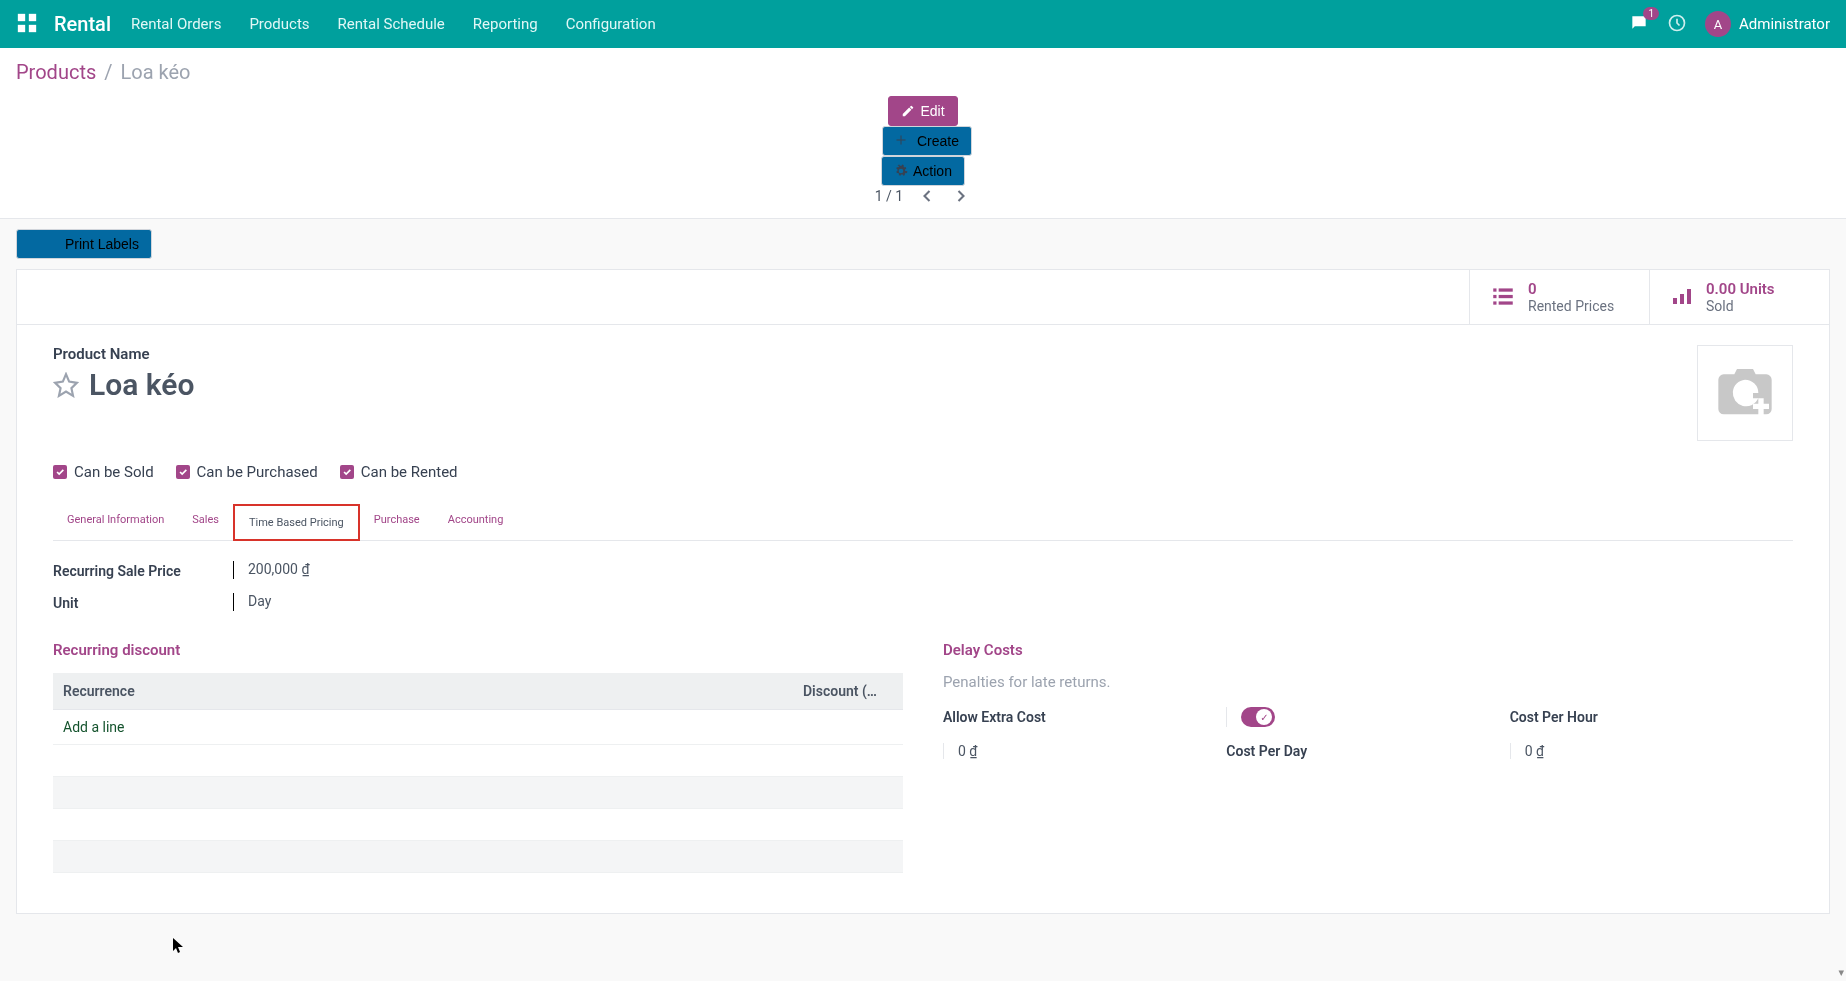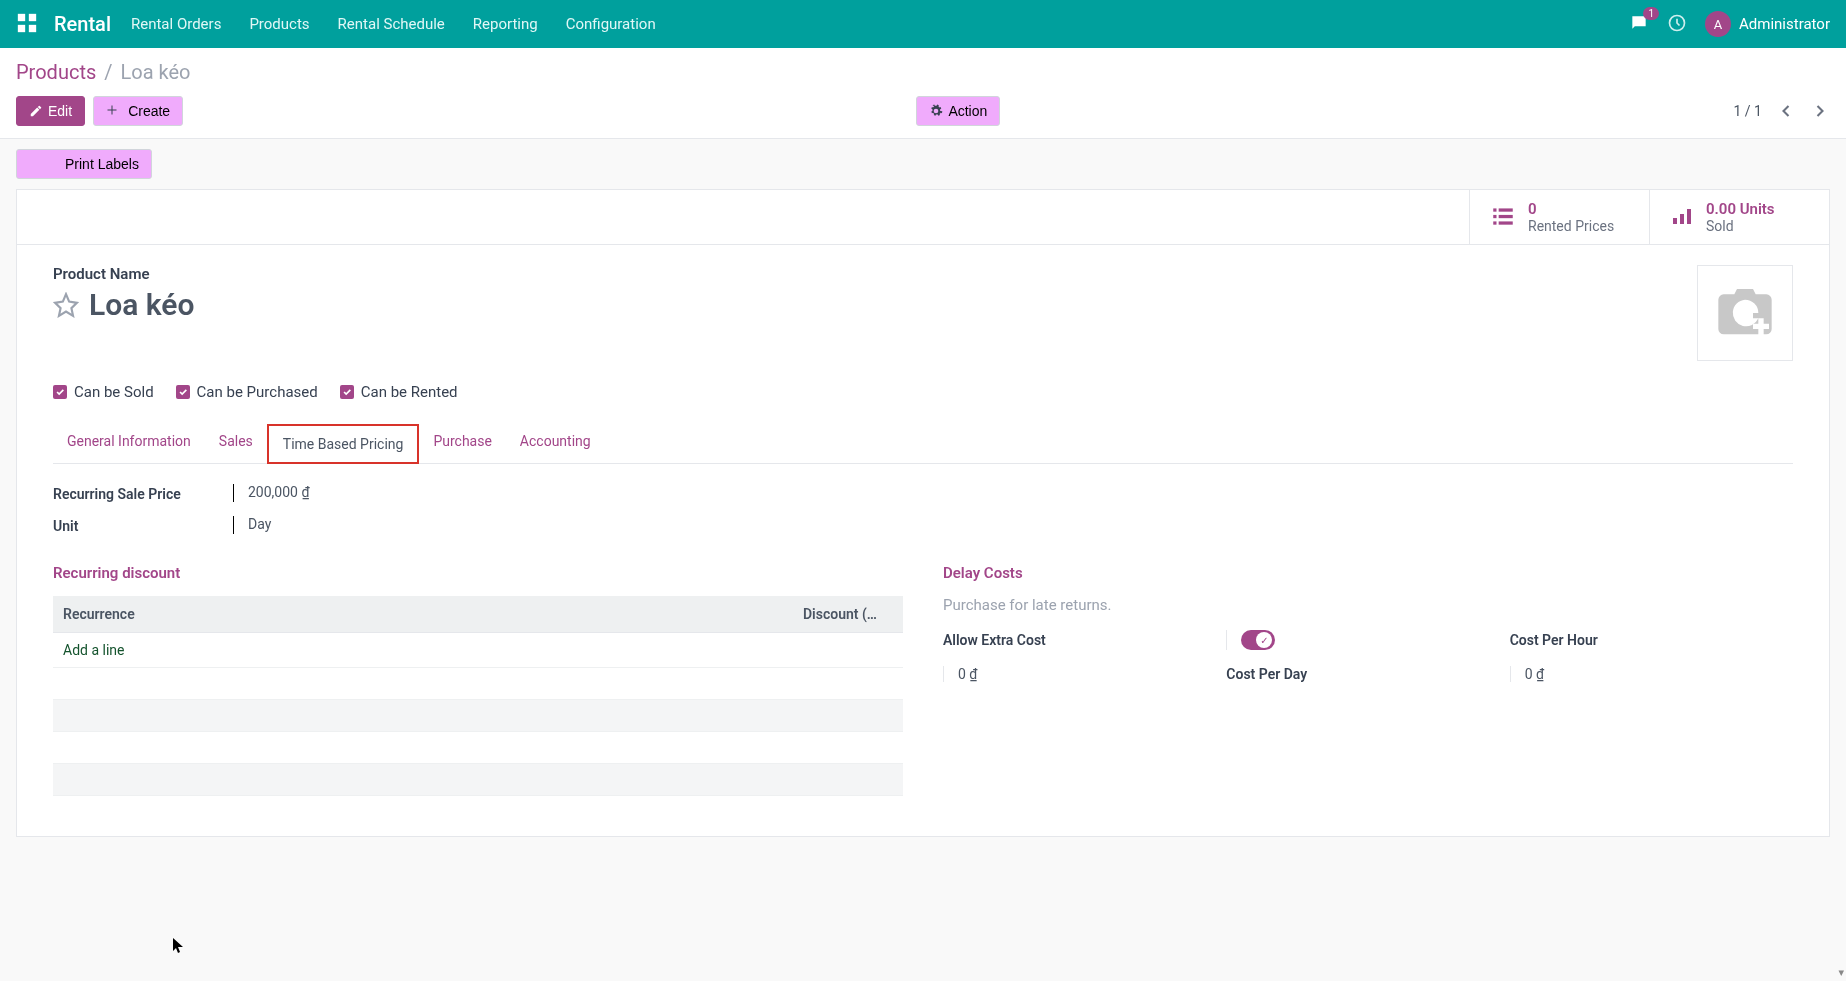--- a/index.html
+++ b/index.html
@@ -14,22 +14,22 @@
 .navbar .badge { position: absolute; top: -6px; right: -10px; background: #a24689; color: #fff; font-size: 10px; padding: 1px 5px; border-radius: 8px; }
 .navbar .avatar { width: 26px; height: 26px; border-radius: 50%; background: #a24689; color: #fff; display: flex; align-items: center; justify-content: center; font-size: 13px; margin-left: 18px; }
 .navbar .username { margin-left: 8px; font-size: 15px; }
 
 .control-panel { background: #fff; padding: 12px 16px 0; border-bottom: 1px solid #e5e7eb; }
 .breadcrumb { display: flex; align-items: center; font-size: 20px; margin-bottom: 12px; }
 .breadcrumb .link { color: #a24689; cursor: pointer; }
 .breadcrumb .sep { margin: 0 8px; color: #9ca3af; }
 .breadcrumb .current { color: #9ca3af; }
 
-.cp-row { display: flex; align-items: center; padding-bottom: 12px; }
-.btn { display: inline-flex; align-items: center; padding: 6px 12px; border: 1px solid #d1d5db; background: #f0abfc; font-size: 14px; cursor: pointer; border-radius: 3px; }
+.cp-row { display: flex; align-items: center; padding-bottom: 12px; flex-direction: column; }
+.btn { display: inline-flex; align-items: center; padding: 6px 12px; border: 1px solid #d1d5db; background: #0369a1; font-size: 14px; cursor: pointer; border-radius: 3px; }
 .btn-primary { background: #a24689; color: #fff; border-color: #a24689; }
 .btn svg, .btn .glyph { margin-right: 5px; }
 .btn + .btn { margin-left: 8px; }
 .cp-center { flex: 1; display: flex; justify-content: center; }
 .cp-right { display: flex; align-items: center; gap: 14px; }
 .pager { font-size: 14px; color: #4b5563; }
 .pager-arrow { width: 20px; height: 20px; color: #6b7280; cursor: pointer; }
 
 .toolbelt { padding: 10px 16px; }
 .toolbelt .btn { font-size: 14px; padding-left: 48px; }
@@ -48,21 +48,21 @@
 .title-name { display: flex; align-items: center; margin-top: 4px; }
 .star { width: 26px; height: 26px; color: #9ca3af; margin-right: 10px; }
 .product-name { font-size: 30px; font-weight: 600; color: #4b5563; }
 .image-placeholder { width: 96px; height: 96px; border: 1px solid #e5e7eb; display: flex; align-items: center; justify-content: center; color: #c8c8c8; }
 
 .check-row { display: flex; gap: 22px; margin-top: 22px; }
 .check-item { display: flex; align-items: center; gap: 7px; font-size: 15px; color: #374151; }
 .checkbox { width: 14px; height: 14px; background: #a24689; display: flex; align-items: center; justify-content: center; border-radius: 2px; }
 
 .tabs { display: flex; border-bottom: 1px solid #e5e7eb; margin-top: 22px; }
-.tab { padding: 10px 14px; font-size: 14px; color: #a24689; cursor: pointer; }
+.tab { padding: 10px 14px; font-size: 11px; color: #a24689; cursor: pointer; }
 .tab.active { border: 2px solid #d8332a; color: #4b5563; background: #fff; position: relative; bottom: -1px; }
 
 .tab-content { padding: 20px 0; }
 .kv-table { display: grid; grid-template-columns: 180px 1fr; row-gap: 14px; max-width: 600px; }
 .kv-table .k { font-weight: 600; color: #374151; padding-top: 2px; }
 .kv-table .v { color: #4b5563; border-left: 1px solid #000000; padding-left: 14px; }
 
 .two-col { display: flex; gap: 40px; margin-top: 30px; }
 .col { flex: 1; }
 .section-title { color: #a24689; font-weight: 600; font-size: 15px; margin-bottom: 14px; }
@@ -281,21 +281,21 @@
                   <td colspan="2"></td>
                 </tr>
               <tr class="empty alt">
                   <td colspan="2"></td>
                 </tr>
             </tbody>
           </table>
         </div>
         <div class="col">
           <div class="section-title">Delay Costs</div>
-          <div class="hint">Purchase for late returns.</div>
+          <div class="hint">Penalties for late returns.</div>
           <div class="delay-grid">
             <div class="dk">Allow Extra Cost</div>
             <div class="dv">
                 <div class="toggle"></div>
               </div>
             <div class="dk">Cost Per Hour</div>
             <div class="dv">0 ₫</div>
             <div class="dk">Cost Per Day</div>
             <div class="dv">0 ₫</div>
           </div>

